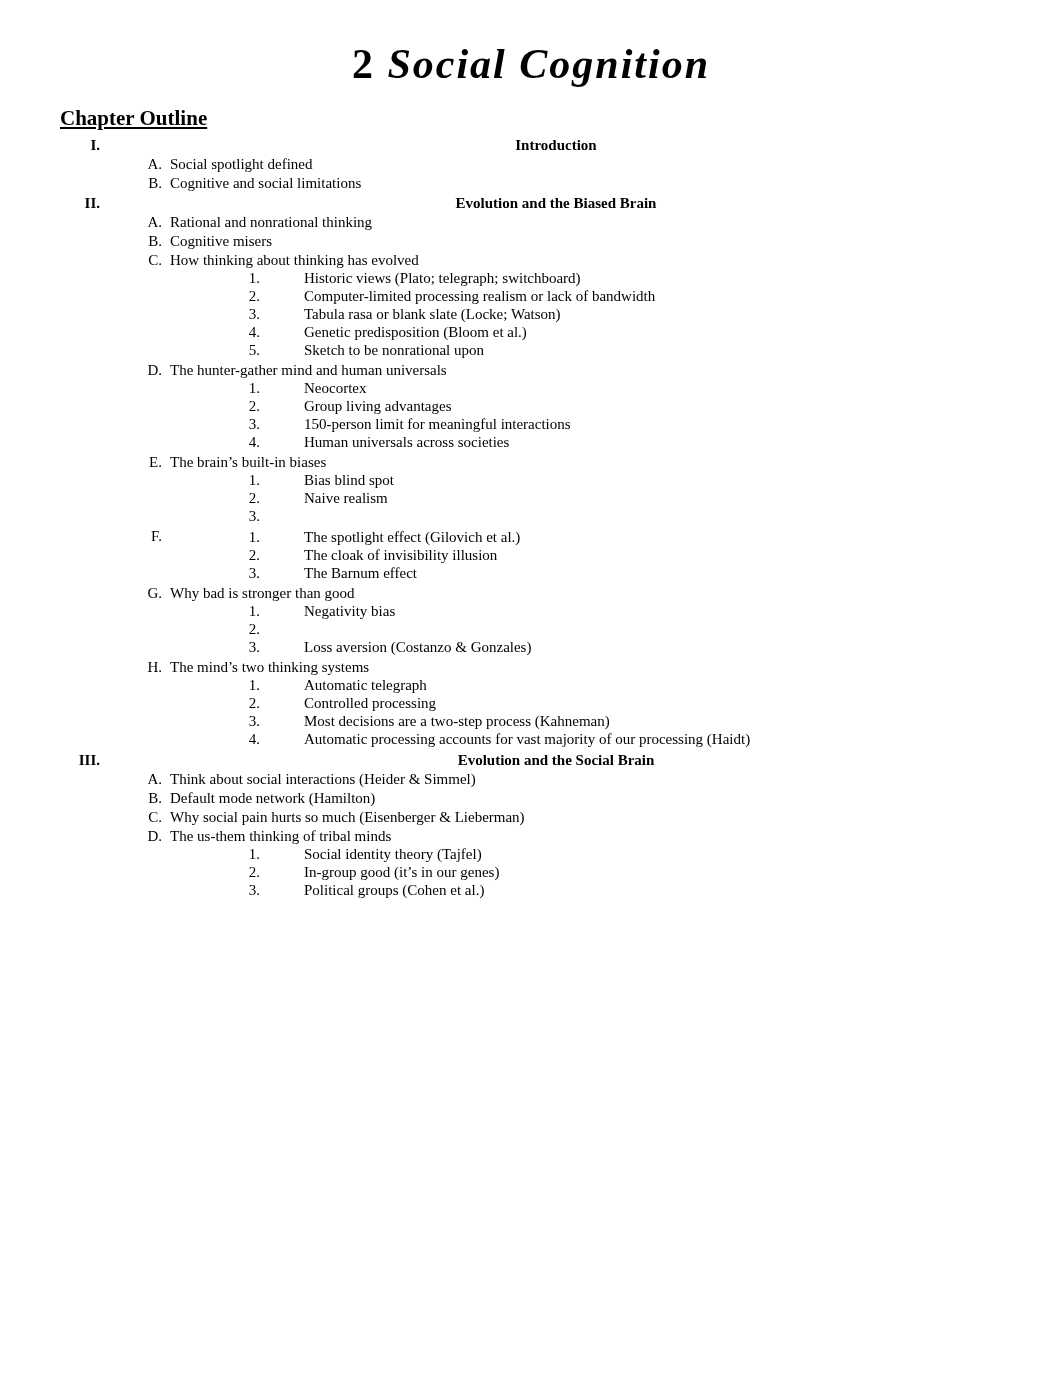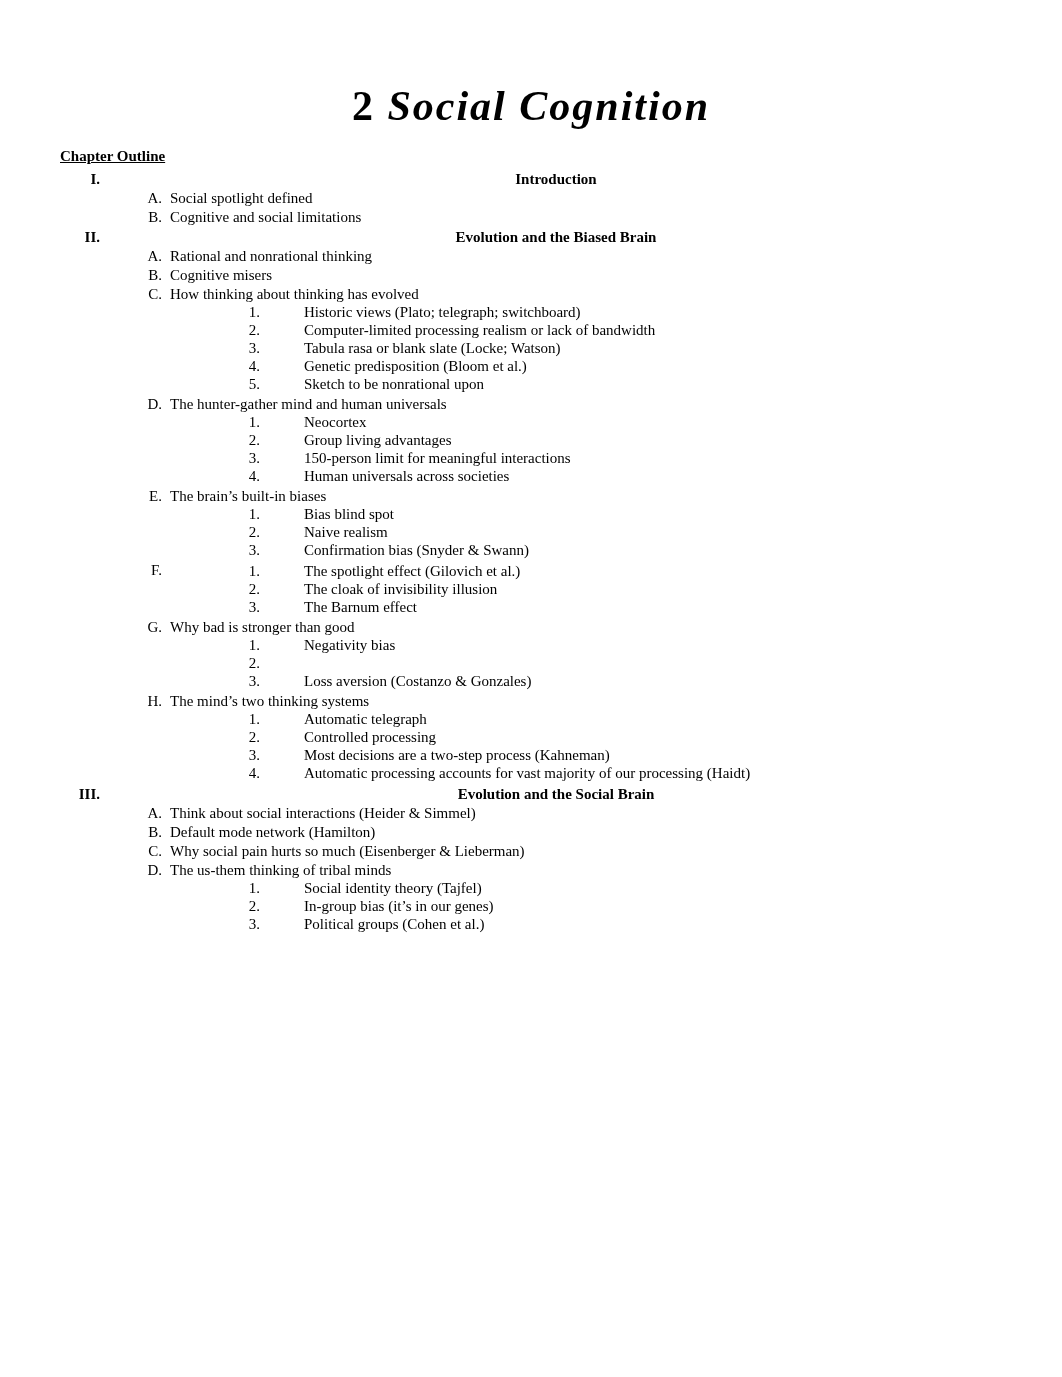--- a/index.html
+++ b/index.html
@@ -16,29 +16,28 @@
       min-height: 1377px;
       padding: 40px 60px 60px 60px;
     }
     .page-title {
       text-align: center;
       font-size: 42px;
       font-weight: bold;
       font-style: italic;
       margin-bottom: 18px;
       letter-spacing: 2px;
-      margin-top: 42px;
     }
     .page-title-num {
       font-style: normal;
       font-weight: bold;
     }
     .chapter-outline-label {
       font-weight: bold;
-      font-size: 15px;
+      font-size: 21px;
       margin-bottom: 6px;
       text-decoration: underline;
     }
     .outline {
       margin-left: 0;
     }
     
     .level1 {
       display: flex;
       margin-bottom: 2px;
@@ -189,21 +188,20 @@
             <div class="level3">
               <div class="level3-num">1.</div>
               <div class="level3-content">Bias blind spot</div>
             </div>
             <div class="level3">
               <div class="level3-num">2.</div>
               <div class="level3-content">Naive realism</div>
             </div>
             <div class="level3">
               <div class="level3-num">3.</div>
-              <div class="level3-content">Confirmation bias (Snyder &amp; Swann)</div>
             </div>
           </div>
         </div>
         <div class="level2">
           <div class="level2-num">F.</div>
           <div class="level2-content">
             <div class="level3">
               <div class="level3-num">1.</div>
               <div class="level3-content">The spotlight effect (Gilovich et al.)</div>
             </div>
@@ -283,21 +281,21 @@
         <div class="level2">
           <div class="level2-num">D.</div>
           <div class="level2-content">
             <div>The us-them thinking of tribal minds</div>
             <div class="level3">
               <div class="level3-num">1.</div>
               <div class="level3-content">Social identity theory (Tajfel)</div>
             </div>
             <div class="level3">
               <div class="level3-num">2.</div>
-              <div class="level3-content">In-group bias (it’s in our genes)</div>
+              <div class="level3-content">In-group good (it’s in our genes)</div>
             </div>
             <div class="level3">
               <div class="level3-num">3.</div>
               <div class="level3-content">Political groups (Cohen et al.)</div>
             </div>
           </div>
         </div>
       </div>
     </div>
   </div>

